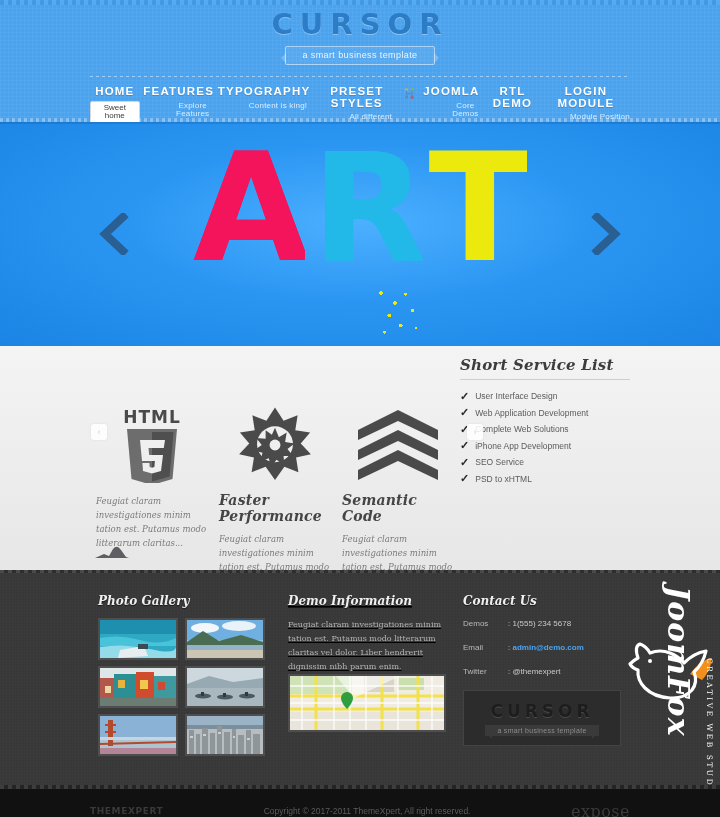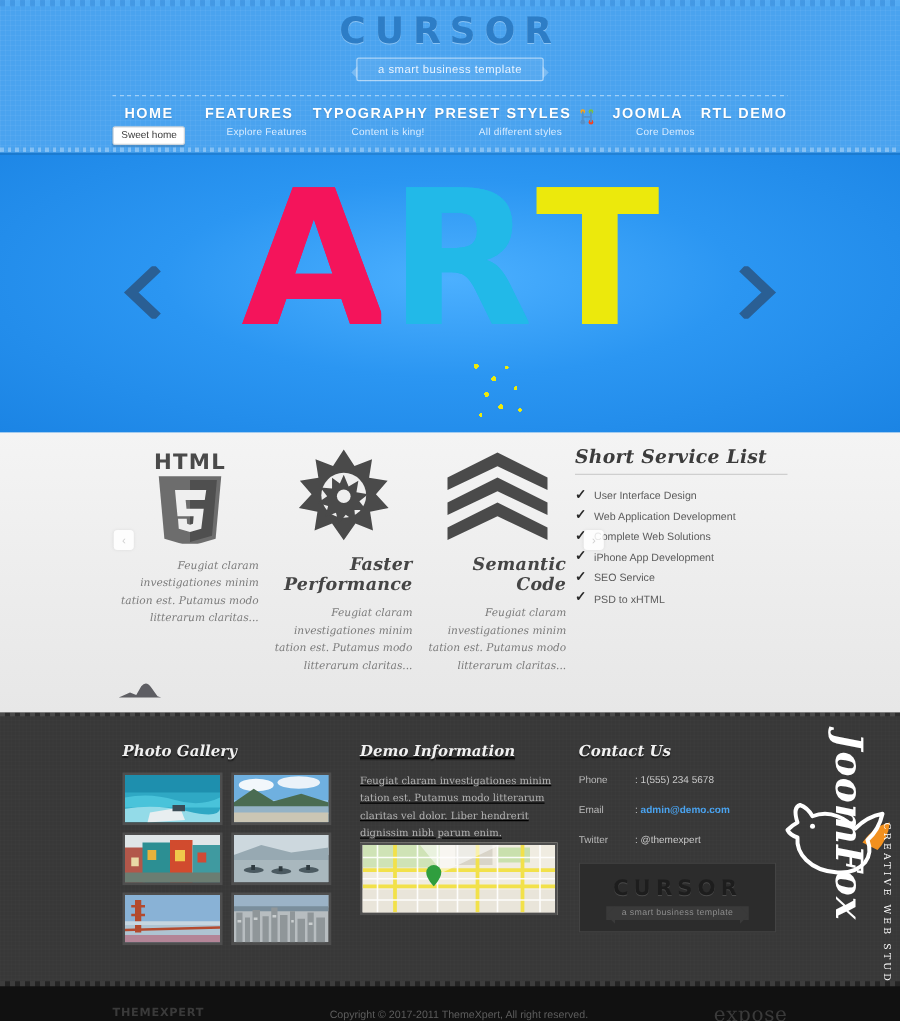--- a/index.html
+++ b/index.html
@@ -159,21 +159,21 @@
     background: linear-gradient(#f4f4f4, #ececec 60%, #e7e7e7);
     height: 224px;
     padding-top: 10px;
   }
   .features-inner {
     width: 540px; margin: 0 auto;
     display: flex; gap: 0;
   }
   .feature-cols { display: flex; width: 370px; }
   .feature-col {
-    width: 123px; text-align: right; padding: 0 6px;
+    width: 123px; text-align: left; padding: 0 6px; margin-top: 48px;
   }
   .feature-icon { height: 82px; display: flex; align-items: center; justify-content: center; }
   .feature-title {
     font-family: "DejaVu Serif", serif;
     font-style: italic; font-weight: bold;
     font-size: 14px; color: #454545; margin-top: 6px;
     letter-spacing: .2px;
   }
   .feature-text {
     margin-top: 8px;
@@ -391,20 +391,24 @@
             <path d="M9 7 L9 25 M23 7 L23 25 M9 16 L23 16" stroke="#5091cd" stroke-width="3.2" fill="none"></path>
           </svg>
           <div>
             <span class="nav-title">JOOMLA</span>
             <span class="nav-sub">Core Demos</span>
           </div>
         </div>
       </div>
       <div class="nav-item">
         <span class="nav-title">RTL DEMO</span>
+      </div>
+      <div class="nav-item">
+        <span class="nav-title">LOGIN MODULE</span>
+        <span class="nav-sub">Module Position</span>
       </div>
     </nav>
 
     <div class="nav-bottomstrip"></div>
   </div>
 
   <div class="hero">
     <div class="hero-topline"></div>
 
     <div class="hero-art">
@@ -647,21 +651,21 @@
               <path d="M51 22 a6 6 0 1 1 12 0 c0 5 -6 11 -6 11 s-6 -6 -6 -11 z"></path>
             </g>
           </svg>
         </div>
       </div>
 
       <div class="f-col-contact">
         <div class="f-title">Contact Us</div>
 
         <div class="contact-row">
-          <span class="contact-label">Phone</span>
+          <span class="contact-label">Demos</span>
           <span class="contact-val">: <span>1(555) 234 5678</span></span>
         </div>
         <div class="contact-row">
           <span class="contact-label">Email</span>
           <span class="contact-val">: <a href="#">admin@demo.com</a></span>
         </div>
         <div class="contact-row">
           <span class="contact-label">Twitter</span>
           <span class="contact-val">: <span>@themexpert</span></span>
         </div>

